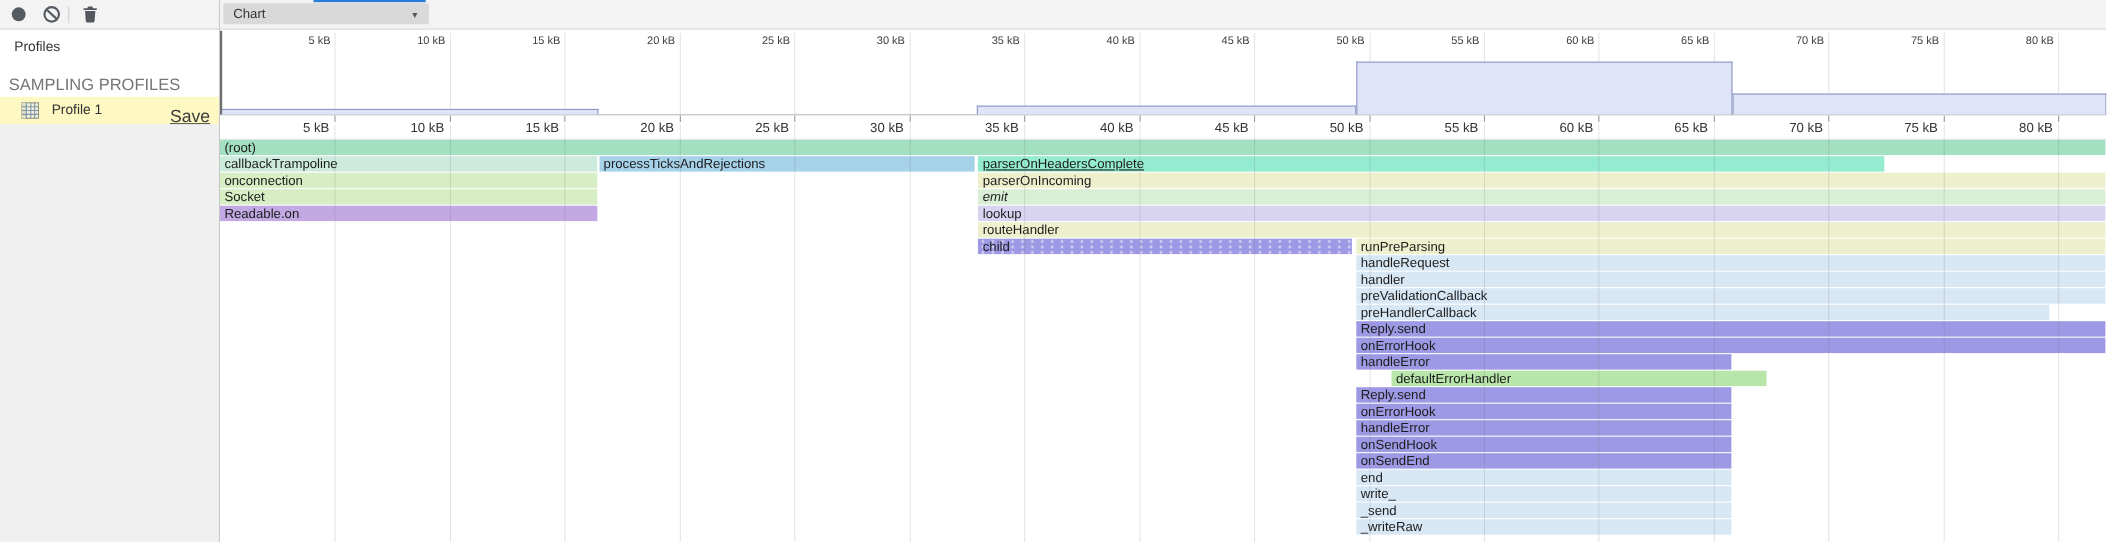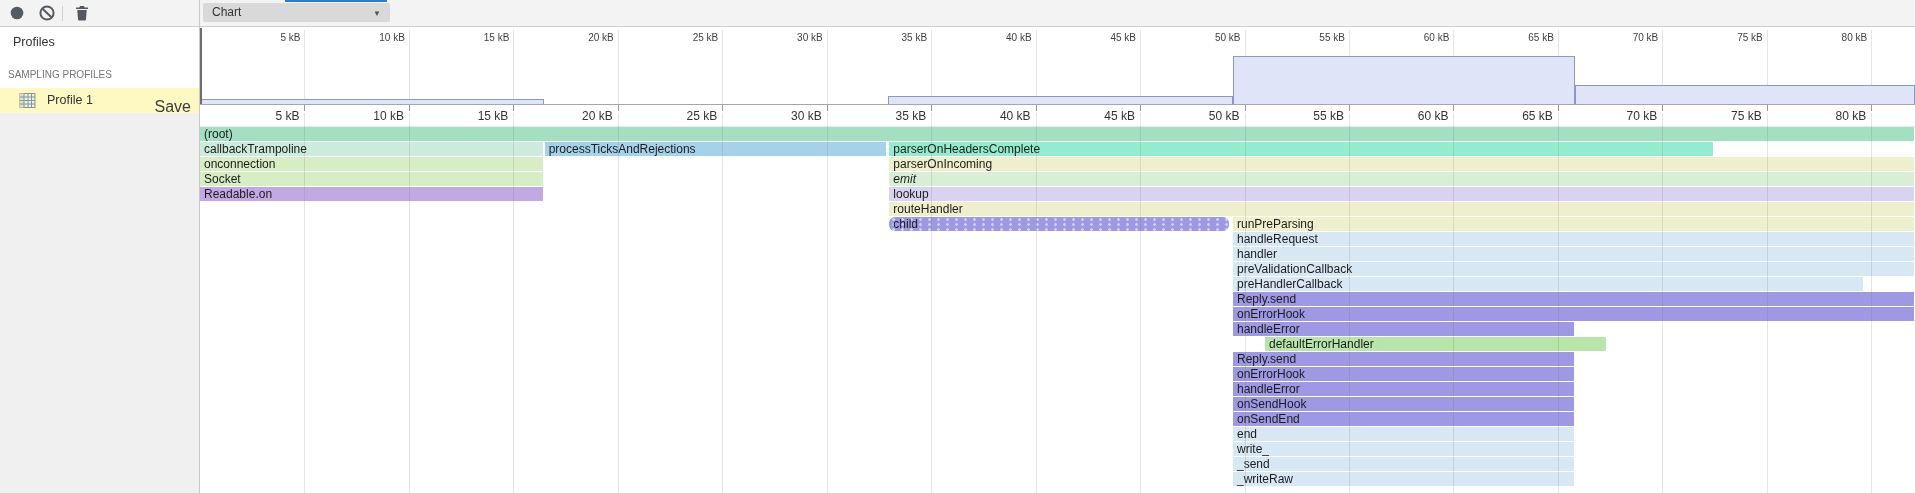--- a/index.html
+++ b/index.html
@@ -13,21 +13,21 @@
   .view-select{position:absolute;left:203px;top:3px;width:187px;height:19px;background:#d9d9d9;border-radius:2px;color:#333;
     font-size:12px;line-height:19px;padding-left:9px;box-sizing:border-box;cursor:default;}
   .view-select .arrow{position:absolute;right:9px;top:1px;font-size:8px;color:#555;}
 
   
   .panel-split{position:absolute;left:199px;top:0;width:1px;height:493px;background:#c9c9c9;z-index:8;}
 
   
   .sidebar{position:absolute;left:0;top:27px;width:199px;height:466px;background:#fff;}
   .sb-title{position:absolute;left:13px;top:8px;font-size:12.5px;color:#333;}
-  .sb-section{position:absolute;left:8px;top:42px;font-size:10px;color:#757575;}
+  .sb-section{position:absolute;left:8px;top:42px;font-size:15px;color:#757575;}
   .sb-row{position:absolute;left:0;top:61px;width:199px;height:25px;background:#fef9c3;}
   .sb-row .pname{position:absolute;left:47px;top:5px;font-size:12.5px;color:#333;}
   .sb-row .psave{position:absolute;right:8px;top:10px;font-size:16px;color:#3c3c3c;text-decoration:underline;cursor:pointer;}
   .sb-row .picon{position:absolute;left:19px;top:4px;width:17px;height:17px;}
   .sb-rest{position:absolute;left:0;top:86px;width:199px;height:380px;background:#f0f0f0;}
 
   
   .chart{position:absolute;left:200px;top:27px;width:1715px;height:466px;background:#fff;}
   .overview{position:absolute;left:0;top:0;width:1715px;height:77px;border-bottom:1px solid #a6a6a6;box-sizing:content-box;}
   .ov-handle{position:absolute;left:0;top:1px;width:2px;height:76px;background:#6e6e6e;z-index:4;}
@@ -36,21 +36,21 @@
   .ov-seg{position:absolute;bottom:0;box-sizing:border-box;border:1px solid #8d97c0;border-bottom:none;z-index:2;}
 
   .ruler2{position:absolute;left:0;top:78px;width:1715px;height:21px;border-bottom:1px solid #ececec;box-sizing:content-box;background:#fff;}
   .r2-label{position:absolute;top:4px;height:14px;line-height:14px;font-size:12px;color:#333;width:70px;text-align:right;}
   .r2-tick{position:absolute;top:0;width:1px;height:6px;background:#9a9a9a;}
 
   .flame{position:absolute;left:0;top:100px;width:1715px;height:366px;}
   .vline2{position:absolute;top:-14px;height:380px;width:1px;background:rgba(110,110,110,0.18);z-index:6;}
   .bar{position:absolute;height:14px;line-height:14px;font-size:12px;color:#1c1c1c;padding-left:4px;
     box-sizing:border-box;white-space:nowrap;overflow:hidden;z-index:3;cursor:default;}
-  .tex-dotted{background-image:radial-gradient(circle, rgba(255,255,255,0.55) 1px, rgba(255,255,255,0) 1.6px);background-size:9px 5px;border-radius:6px;}
+  .tex-dotted{background-image:radial-gradient(circle, rgba(255,255,255,0.55) 1px, rgba(255,255,255,0) 1.6px);background-size:9px 5px;}
 </style>
 <style>.c-mint{background-color:#a3dfc1;}
 .c-paleMint{background-color:#cdebdd;}
 .c-sky{background-color:#a6d2e9;}
 .c-aqua{background-color:#93ecd0;}
 .c-lightGreen{background-color:#d7edc3;}
 .c-paleYellow{background-color:#eef0cd;}
 .c-paleGreen{background-color:#d9efd5;}
 .c-purple{background-color:#c3a9e3;}
 .c-paleLavender{background-color:#d9d3f2;}
@@ -193,21 +193,21 @@
         <div class="vline2" style="left: 1044.5px;"></div>
         <div class="vline2" style="left: 1148.95px;"></div>
         <div class="vline2" style="left: 1253.4px;"></div>
         <div class="vline2" style="left: 1357.85px;"></div>
         <div class="vline2" style="left: 1462.3px;"></div>
         <div class="vline2" style="left: 1566.75px;"></div>
         <div class="vline2" style="left: 1671.2px;"></div>
         <div class="bar c-mint" style="left: 0px; width: 1714.49px; top: 0px; height: 14px;">(root)</div>
         <div class="bar c-paleMint" style="left: 0px; width: 342.64px; top: 15px; height: 14px;">callbackTrampoline</div>
         <div class="bar c-sky" style="left: 344.685px; width: 341.596px; top: 15px; height: 14px;">processTicksAndRejections</div>
-        <div class="bar c-aqua" style="left: 689.37px; width: 824px; top: 15px; height: 14px;">parserOnHeadersComplete</div>
+        <div class="bar c-aqua" style="left: 689.37px; width: 824px; top: 15px; height: 14px; text-decoration: underline;">parserOnHeadersComplete</div>
         <div class="bar c-lightGreen" style="left: 0px; width: 342.64px; top: 30px; height: 14px;">onconnection</div>
         <div class="bar c-paleYellow" style="left: 689.37px; width: 1025.12px; top: 30px; height: 14px;">parserOnIncoming</div>
         <div class="bar c-lightGreen" style="left: 0px; width: 342.64px; top: 45px; height: 14px;">Socket</div>
         <div class="bar c-paleGreen" style="left: 689.37px; width: 1025.12px; top: 45px; height: 14px; font-style: italic;">emit</div>
         <div class="bar c-purple" style="left: 0px; width: 342.64px; top: 60px; height: 14px;">Readable.on</div>
         <div class="bar c-paleLavender" style="left: 689.37px; width: 1025.12px; top: 60px; height: 14px;">lookup</div>
         <div class="bar c-paleYellow" style="left: 689.37px; width: 1025.12px; top: 75px; height: 14px;">routeHandler</div>
         <div class="bar c-periwinkle tex-dotted" style="left: 689.37px; width: 339.507px; top: 90px; height: 14px;">child</div>
         <div class="bar c-paleYellow" style="left: 1033.01px; width: 681.476px; top: 90px; height: 14px;">runPreParsing</div>
         <div class="bar c-paleBlue" style="left: 1033.01px; width: 681.476px; top: 105px; height: 14px;">handleRequest</div>

